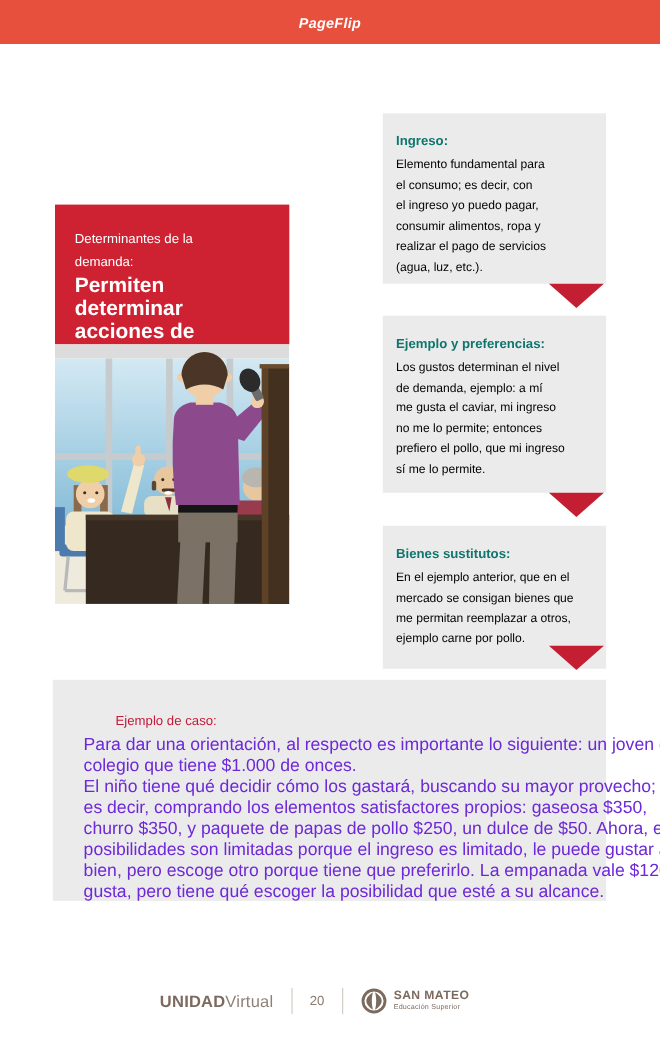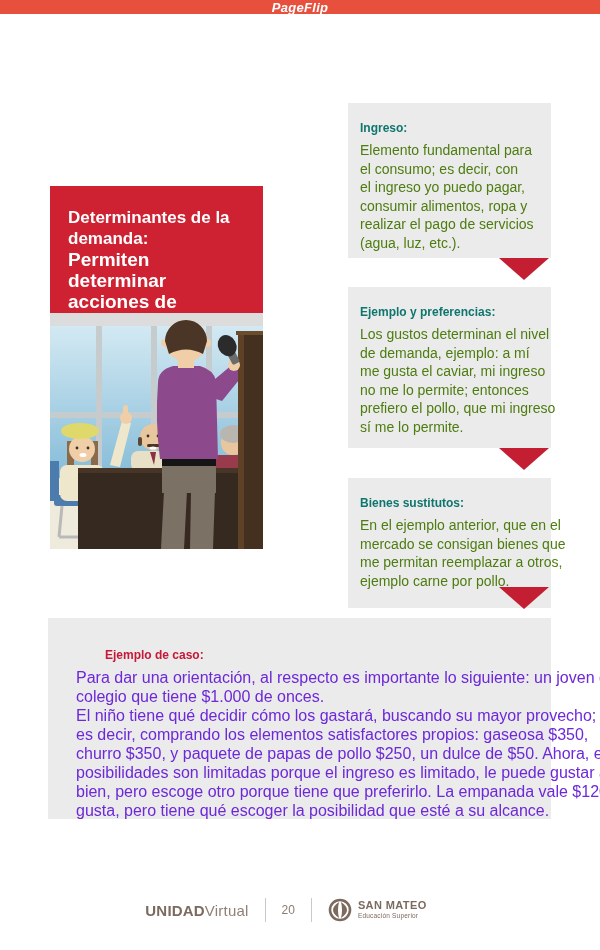--- a/index.html
+++ b/index.html
@@ -5,63 +5,63 @@
   html,body{margin:0;padding:0;background:#ffffff;}
   .page{
     position:relative;
     width:600px;height:950px;
     background:#ffffff;
     font-family:"Liberation Sans","DejaVu Sans",sans-serif;
     overflow:hidden;
   }
   
   .topbar{
-    position:absolute;left:0;top:0;width:600px;height:14px;
+    position:absolute;left:0;top:0;width:600px;height:40px;
     background:#E8503E;
-    display:flex;align-items:flex-start;justify-content:center;
+    display:flex;align-items:center;justify-content:center;
   }
   .topbar .title{
     color:#ffffff;font-size:13px;font-weight:bold;font-style:italic;
     letter-spacing:.3px;
   }
   
   .red-card{
     position:absolute;left:50px;top:186px;width:213px;height:127px;
     background:#CE2232;box-sizing:border-box;padding:21px 18px 0 18px;
     color:#ffffff;
   }
-  .red-card .t-bold{font-size:17px;font-weight:bold;line-height:21px;white-space:pre-line;}
+  .red-card .t-bold{font-size:12px;font-weight:normal;line-height:21px;white-space:pre-line;}
   .red-card .t-sub{font-size:19px;font-weight:bold;line-height:21px;white-space:pre-line;}
   
   .illus{position:absolute;left:50px;top:313px;width:213px;height:236px;}
   
   .info-box{
     position:absolute;left:348px;width:203px;background:#EBEBEB;
     box-sizing:border-box;padding:16px 6px 0 12px;
   }
   .info-box .hd{color:#0f766e;font-weight:bold;font-size:12px;line-height:19px;margin-bottom:3px;}
-  .info-box .bd{color:#4d7c0f;font-size:14px;line-height:18.5px;white-space:pre;}
+  .info-box .bd{color:#000000;font-size:11px;line-height:18.5px;white-space:pre;}
   .box-1{top:103px;height:155px;}
   .box-2{top:287px;height:161px;}
   .box-3{top:478px;height:130px;}
   
   .arrow{
     position:absolute;width:0;height:0;
     border-left:25px solid transparent;border-right:25px solid transparent;
     border-top:22px solid #C41E33;
   }
   .arrow-1{left:499px;top:258px;}
   .arrow-2{left:499px;top:448px;}
   .arrow-3{left:499px;top:587px;}
   
   .example-box{
     position:absolute;left:48px;top:618px;width:503px;height:201px;
     background:#EBEBEB;box-sizing:border-box;padding:28px 10px 0 28px;
   }
-  .example-box .hd{color:#C41937;font-weight:bold;font-size:12px;line-height:19px;margin-bottom:3px;padding-left:29px;}
+  .example-box .hd{color:#C41937;font-weight:normal;font-size:12px;line-height:19px;margin-bottom:3px;padding-left:29px;}
   .example-box .bd{color:#6d28d9;font-size:16px;line-height:19px;white-space:pre;}
   
   .footer{
     position:absolute;left:0;top:893px;width:600px;height:34px;
     display:flex;align-items:center;justify-content:center;
     transform:translateX(-28px);
     color:#7C6A5F;
   }
   .footer .brand{font-size:15px;letter-spacing:.2px;margin-left:28px;}
   .footer .brand .b{font-weight:bold;}

